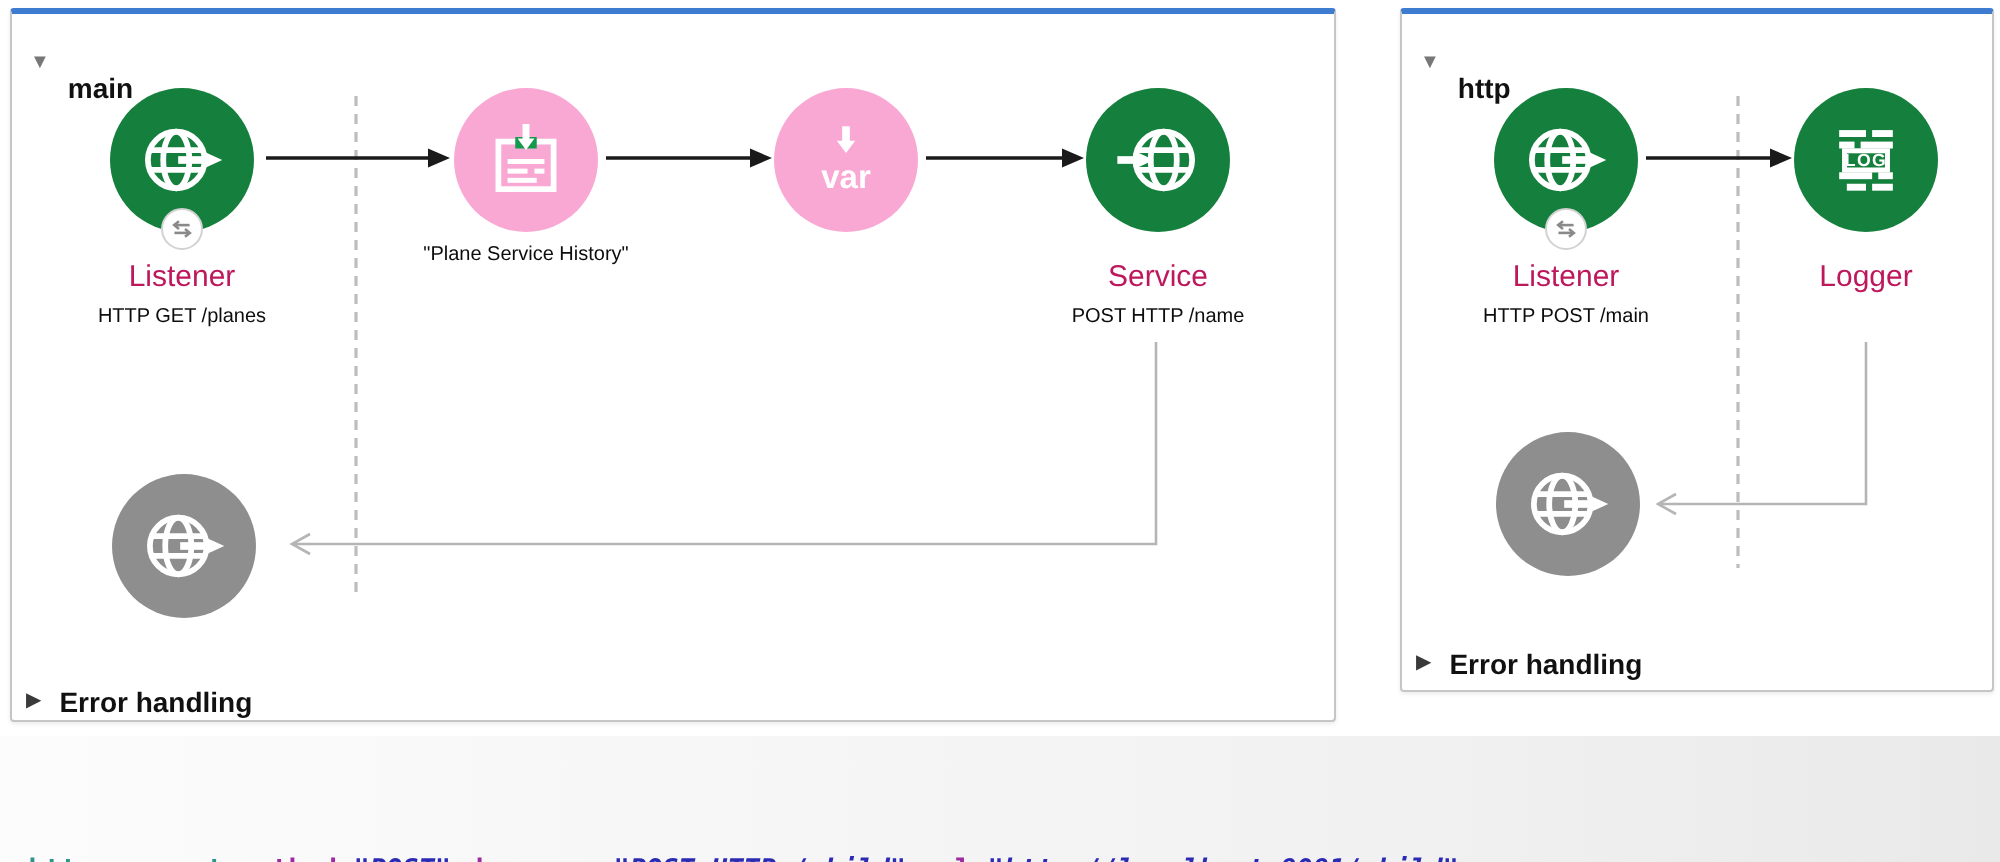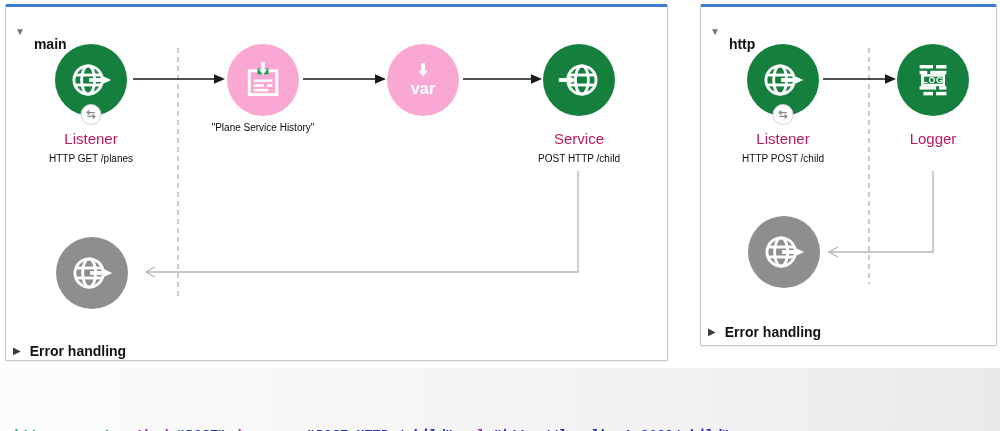--- a/index.html
+++ b/index.html
@@ -171,21 +171,21 @@
         <circle cx="13.5" cy="12" r="7.4"></circle>
         <ellipse cx="13.5" cy="12" rx="3.4" ry="7.4"></ellipse>
         <line x1="6.6" y1="9.4" x2="20.4" y2="9.4"></line>
         <line x1="6.6" y1="14.6" x2="20.4" y2="14.6"></line>
         <line x1="1.4" y1="12" x2="6.4" y2="12" stroke-width="2"></line>
       </g>
       <polygon points="6,9.7 11,12 6,14.3" fill="#fff"></polygon>
     </svg>
   </div>
   <div class="type-label">Service</div>
-  <div class="caption">POST HTTP /child</div>
+  <div class="caption">POST HTTP /name</div>
 </div>
 
 <div class="err-node c-gray" style="left:56px; top:237px;">
   <svg width="46" height="46" viewBox="0 0 24 24">
     <g stroke="#fff" stroke-width="1.5" fill="none">
       <circle cx="10.5" cy="12" r="7.4"></circle>
       <ellipse cx="10.5" cy="12" rx="3.4" ry="7.4"></ellipse>
       <line x1="3.6" y1="9.4" x2="17.4" y2="9.4"></line>
       <line x1="3.6" y1="14.6" x2="17.4" y2="14.6"></line>
       <line x1="11" y1="12" x2="18" y2="12" stroke-width="2"></line>
@@ -211,21 +211,21 @@
         <g stroke="#8a8a8a" stroke-width="1.2" fill="none">
           <line x1="3" y1="4.2" x2="9.5" y2="4.2"></line>
             <polyline points="4.6,2.4 2.4,4.2 4.6,6"></polyline>
           <line x1="2.5" y1="7.8" x2="9" y2="7.8"></line>
             <polyline points="7.4,6 9.6,7.8 7.4,9.6"></polyline>
         </g>
       </svg>
     </div>
   </div>
   <div class="type-label">Listener</div>
-  <div class="caption">HTTP POST /child</div>
+  <div class="caption">HTTP POST /main</div>
 </div>
 
 <div class="node" style="left:858px; top:44px;">
   <div class="node-circle c-blue">
     <svg width="46" height="46" viewBox="0 0 24 24">
       <g fill="#fff">
         <rect x="5" y="4.2" width="7" height="1.8"></rect>
           <rect x="13.6" y="4.2" width="5.4" height="1.8"></rect>
         <rect x="5" y="7.2" width="4" height="1.8"></rect>
           <rect x="10.6" y="7.2" width="8.4" height="1.8"></rect>

